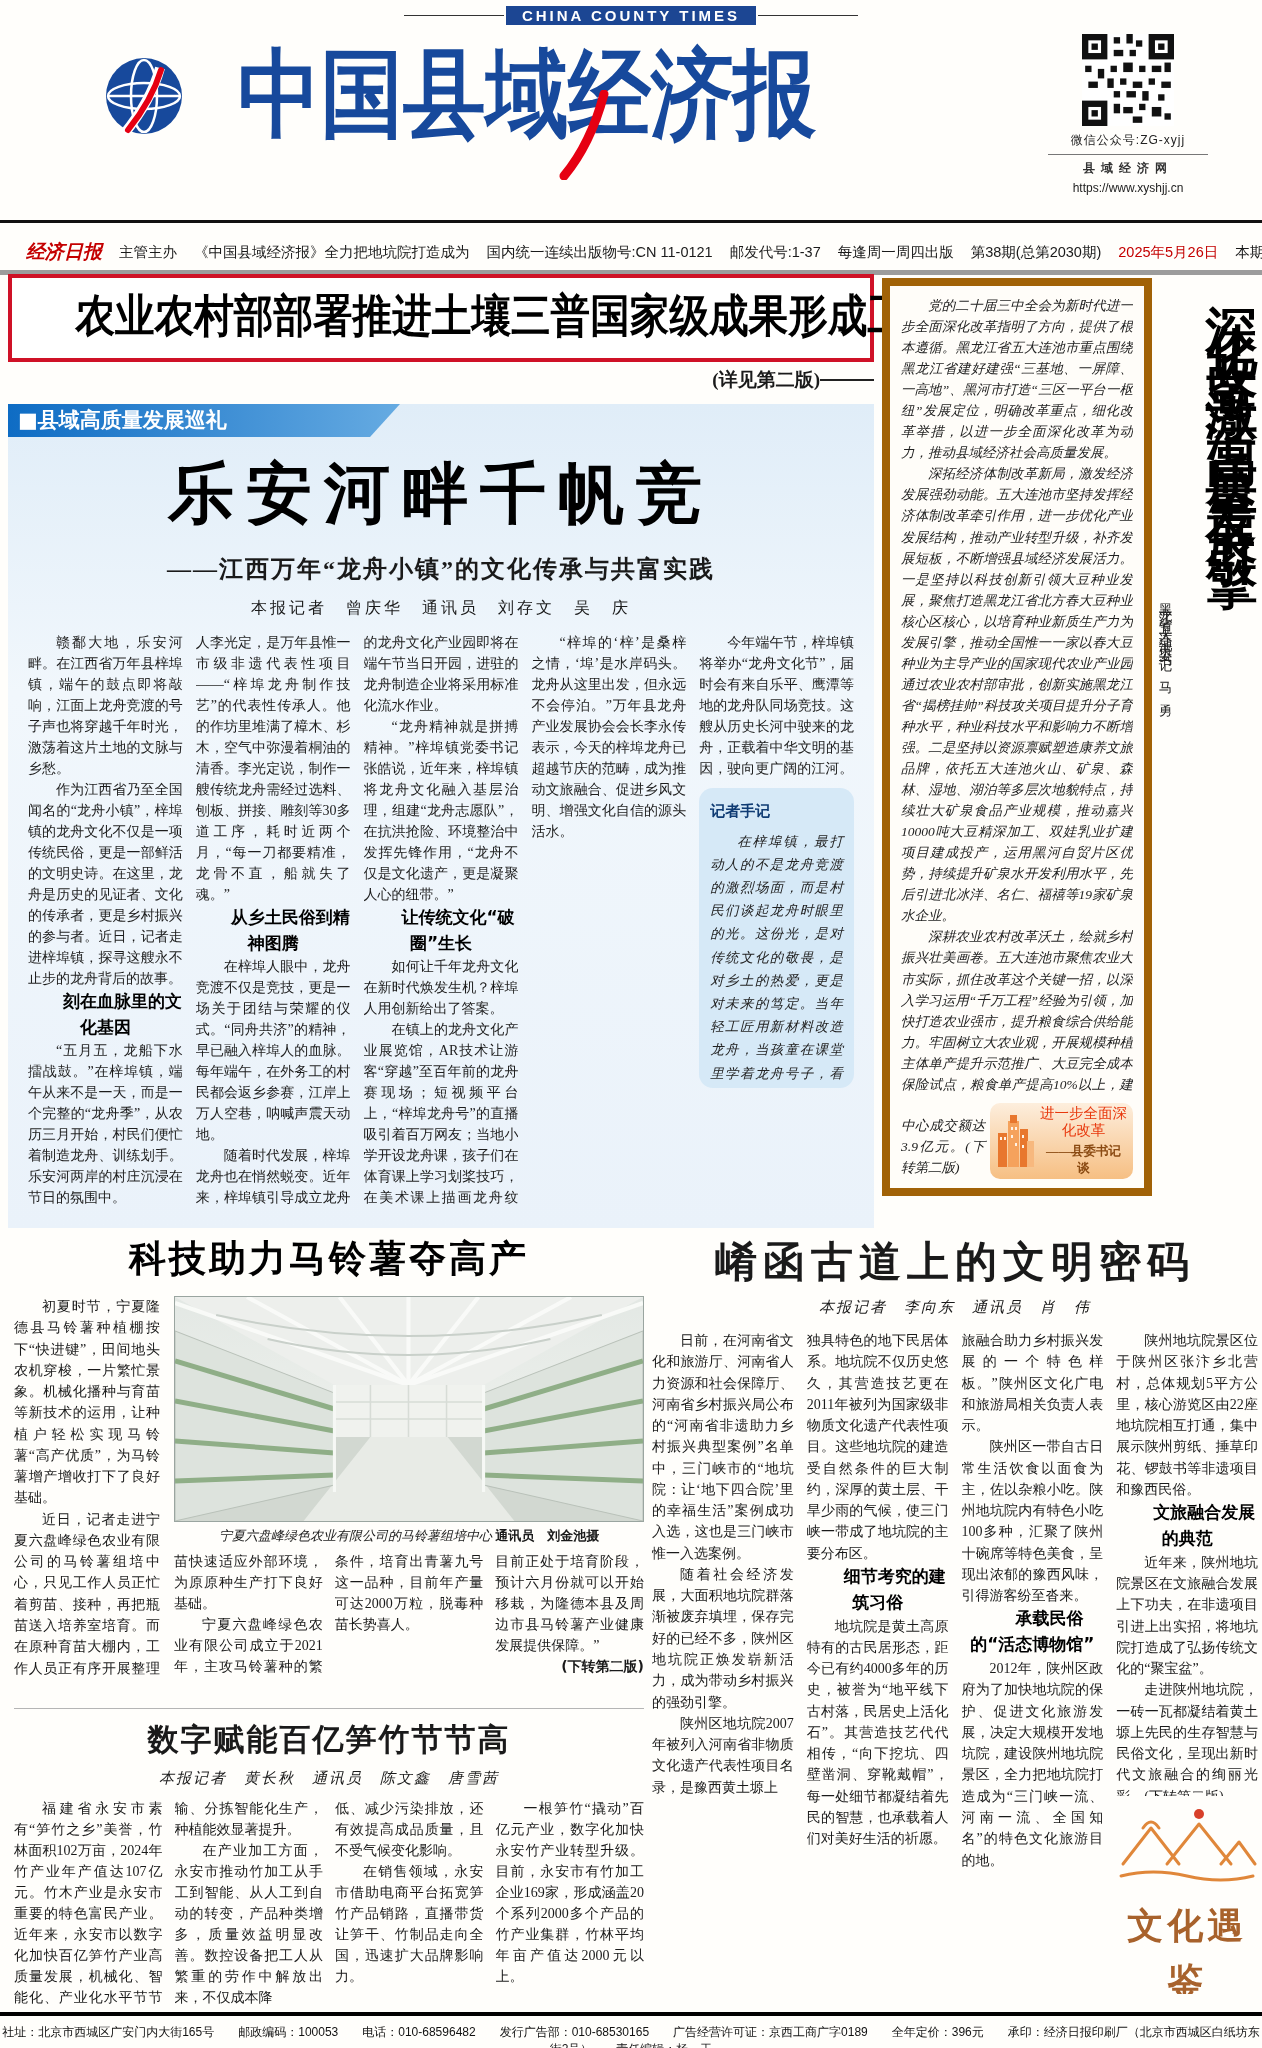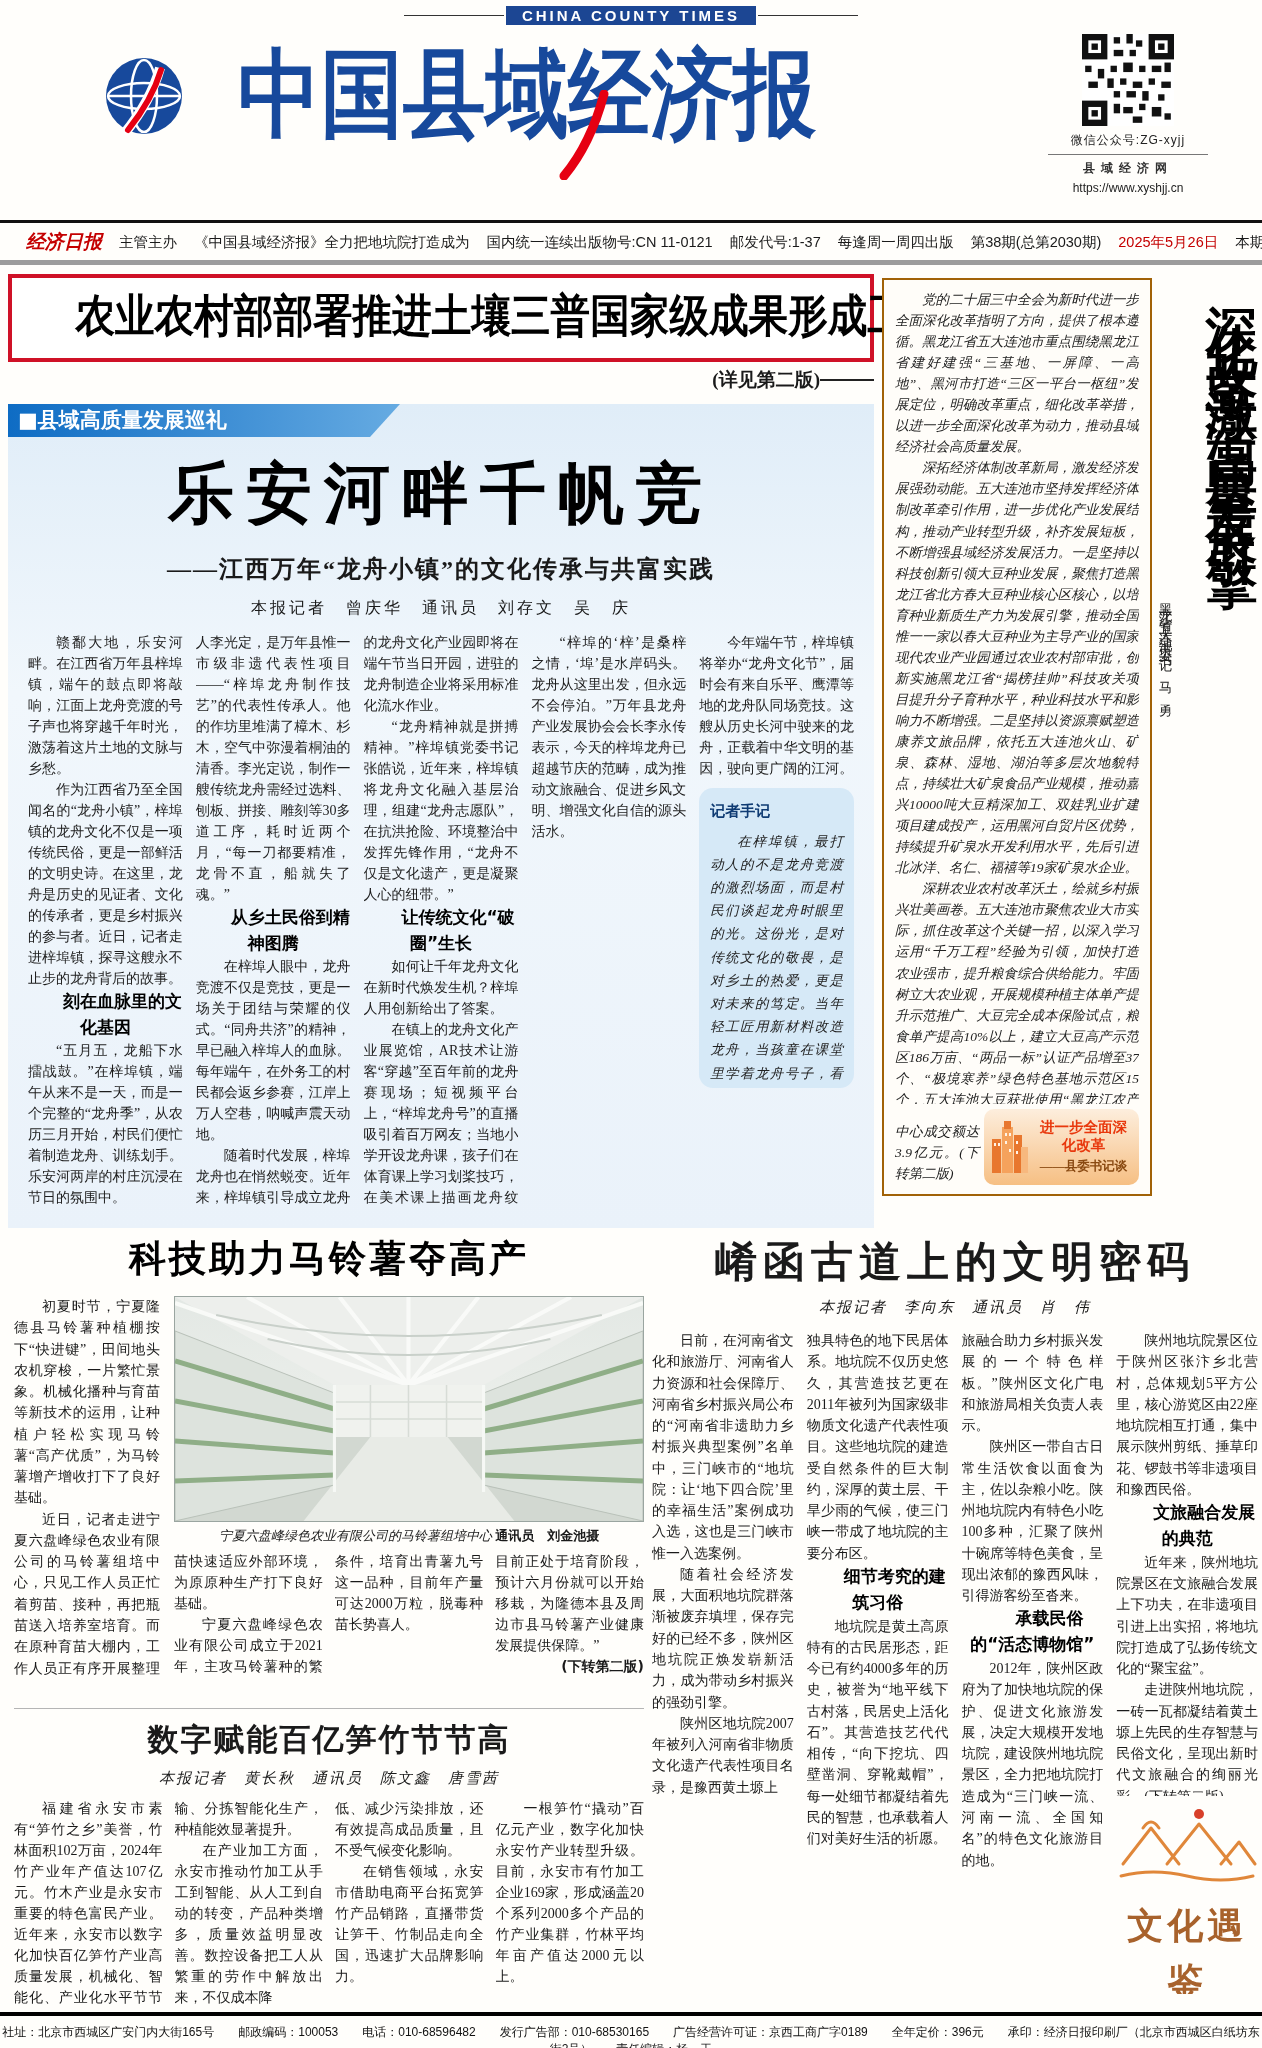--- a/index.html
+++ b/index.html
@@ -23,21 +23,21 @@
               font-family:"Liberation Sans",sans-serif;font-size:12px;color:#222;}
   .qr{width:92px;height:92px;margin:0 auto;display:block;}
   .mast-right .wechat{margin-top:6px;letter-spacing:1px;}
   .mast-right .sep{border-top:1px solid #777;margin:5px 8px;}
   .mast-right .sitename{letter-spacing:6px;font-weight:bold;color:#333;}
   .mast-right .siteurl{margin-top:4px;}
 
   
   .publine{position:absolute;top:220px;left:0;width:100%;}
   .pub-rule-top{height:3px;background:#111;}
-  .pub-row{display:flex;align-items:center;gap:17px;padding:6px 26px 5px;font-size:14.5px;
+  .pub-row{display:flex;align-items:center;gap:17px;padding:16px 26px 5px;font-size:14.5px;
            font-family:"Liberation Sans",sans-serif;white-space:nowrap;}
   .pub-logo{color:#c40000;font-family:"DejaVu Serif",serif;font-style:italic;font-weight:bold;font-size:19px;}
   .pub-date{color:#c40000;}
   .pub-rule-bottom{height:5px;background:#9c9c9c;}
 
   
   .hl-wrap{position:absolute;left:8px;top:274px;width:866px;}
   .hl-box{border:4px solid #cf1126;padding:8px 4px 12px;text-align:center;background:#fff;}
   .hl-text{display:inline-block;font-family:"DejaVu Sans",sans-serif;font-weight:900;font-size:45px;
            white-space:nowrap;transform:scaleX(.88);transform-origin:center;color:#000;}
@@ -61,31 +61,31 @@
   .mcol p.noind{text-indent:0;}
   .subhead{font-family:"DejaVu Sans",sans-serif;font-weight:bold;font-size:17px;text-align:center;
            text-indent:0;margin:11px 0 9px;color:#000;}
   .col5{display:flex;flex-direction:column;}
   .note-box{margin-top:9px;background:#d6e9f7;border-radius:14px;padding:12px 11px;height:300px;
             box-sizing:border-box;overflow:hidden;flex:none;}
   .note-label{font-family:"DejaVu Sans",sans-serif;font-weight:bold;font-size:15px;color:#0f3b73;margin-bottom:7px;}
   .note-box p{margin:0;font-style:italic;font-size:13.5px;line-height:1.72;text-indent:2em;color:#222;text-align:justify;}
 
   
-  .right-box{position:absolute;left:882px;top:278px;width:270px;height:918px;border:2px solid #a16207;
+  .right-box{position:absolute;left:882px;top:278px;width:270px;height:918px;border:8px solid #a16207;
              box-sizing:border-box;padding:9px 11px;display:flex;flex-direction:column;background:#fffdf9;}
   .right-text{flex:1;overflow:hidden;font-size:13.5px;line-height:1.56;font-style:italic;
               text-align:justify;color:#222;}
   .right-text p{margin:0;text-indent:2em;}
   .right-bottom{display:flex;align-items:flex-end;gap:5px;padding-top:5px;}
   .right-tail{width:84px;font-size:13.5px;font-style:italic;line-height:1.55;text-align:justify;}
   .mini-banner{flex:1;height:76px;background:linear-gradient(180deg,#fdeedd,#f6bf83);border-radius:10px;
                display:flex;align-items:center;gap:4px;padding:4px 6px;box-sizing:border-box;}
   .mb-text{flex:1;text-align:center;}
-  .mb-l1{color:#e8380d;font-family:"DejaVu Sans",sans-serif;font-weight:700;font-size:14.5px;line-height:1.2;}
+  .mb-l1{color:#e8380d;font-family:"DejaVu Sans",sans-serif;font-weight:400;font-size:14.5px;line-height:1.2;}
   .mb-l2{color:#8a4a12;font-weight:bold;font-size:12.5px;margin-top:4px;}
 
   
   .vert-wrap{position:absolute;left:1156px;top:264px;width:102px;height:932px;}
   .vh-title{position:absolute;right:0;top:0;height:100%;writing-mode:vertical-rl;
             font-family:"DejaVu Sans",sans-serif;font-weight:900;font-size:52px;letter-spacing:21px;
             line-height:1;color:#000;}
   .vh-author{position:absolute;left:0;top:328px;writing-mode:vertical-rl;font-size:13.5px;
              letter-spacing:5px;color:#222;}
 

